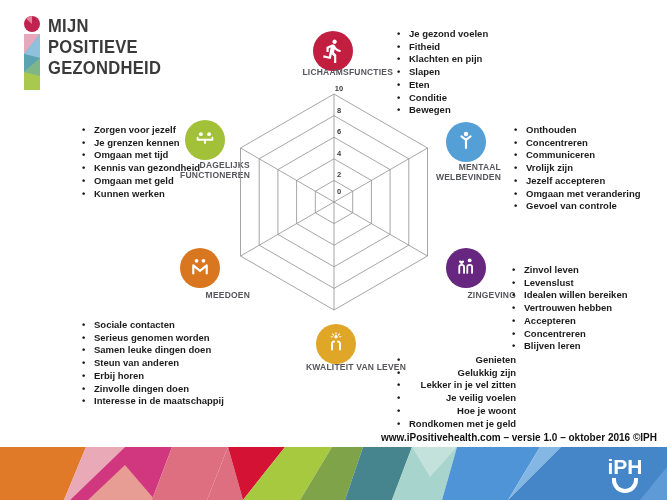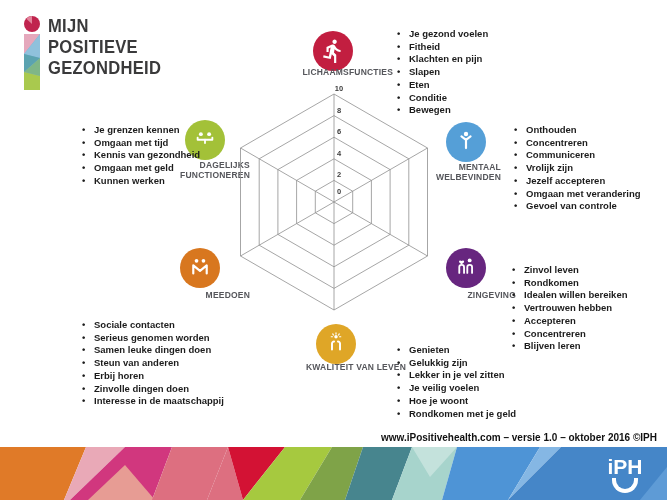--- a/index.html
+++ b/index.html
@@ -89,20 +89,21 @@
   <div class="icon-circle" style="left: 185px; top: 120px; background: rgb(163, 193, 56);">
     <svg width="26" height="26" viewBox="0 0 24 24" fill="none" stroke="#fff" stroke-width="1.7" stroke-linecap="round" stroke-linejoin="round">
       <circle cx="8.2" cy="6.6" r="1.8" fill="#fff" stroke="none"></circle>
       <circle cx="15.8" cy="6.6" r="1.8" fill="#fff" stroke="none"></circle>
       <path d="M5.2 9.8v2h13.6v-2"></path>
       <path d="M12 11.8v3"></path>
     </svg>
   </div>
   <div class="dim-label" style="left:160px;top:160px;width:90px;">DAGELIJKS FUNCTIONEREN</div>
   <ul class="bullets" style="left:68px;top:112px;">
+      <li>Zorgen voor jezelf</li>
       <li>Je grenzen kennen</li>
       <li>Omgaan met tijd</li>
       <li>Kennis van gezondheid</li>
       <li>Omgaan met geld</li>
       <li>Kunnen werken</li>
     </ul>
 
   <div class="icon-circle" style="left: 446px; top: 122px; background: rgb(85, 159, 215);">
     <svg width="26" height="26" viewBox="0 0 24 24" fill="none" stroke="#fff" stroke-width="2" stroke-linecap="round">
       <circle cx="12" cy="4.6" r="2" fill="#fff" stroke="none"></circle>
@@ -124,21 +125,21 @@
     <svg width="26" height="26" viewBox="0 0 24 24" fill="none" stroke="#fff" stroke-width="1.7" stroke-linecap="round">
       <path fill="#fff" stroke="none" d="M7.9 5.6C7 4.5 5.2 5 5.6 6.4 5.9 7.4 7.9 8.4 7.9 8.4s2-.99 2.3-2C10.6 5 8.8 4.5 7.9 5.6Z"></path>
       <circle cx="15.4" cy="5" r="1.8" fill="#fff" stroke="none"></circle>
       <path d="M5.8 16.5v-5.2a2.2 2.2 0 0 1 4.4 0V16.5"></path>
       <path d="M13.2 16.5v-5.2a2.2 2.2 0 0 1 4.4 0V16.5"></path>
     </svg>
   </div>
   <div class="dim-label" style="left:416px;top:290px;width:100px;">ZINGEVING</div>
   <ul class="bullets" style="left:498px;top:252px;">
       <li>Zinvol leven</li>
-      <li>Rondkomen</li>
+      <li>Levenslust</li>
       <li>Idealen willen bereiken</li>
       <li>Vertrouwen hebben</li>
       <li>Accepteren</li>
       <li>Concentreren</li>
       <li>Blijven leren</li>
     </ul>
 
   <div class="icon-circle" style="left: 180px; top: 248px; background: rgb(216, 119, 31);">
     <svg width="26" height="26" viewBox="0 0 24 24" fill="none" stroke="#fff" stroke-width="2" stroke-linecap="round" stroke-linejoin="round">
       <circle cx="8.8" cy="5.4" r="1.7" fill="#fff" stroke="none"></circle>
@@ -158,21 +159,21 @@
     </ul>
 
   <div class="icon-circle" style="left: 316px; top: 324px; background: rgb(223, 166, 39);">
     <svg width="26" height="26" viewBox="0 0 24 24" fill="none" stroke="#fff" stroke-width="1.8" stroke-linecap="round">
       <circle cx="12" cy="5.3" r="1.6" fill="#fff" stroke="none"></circle>
       <path stroke-width="1.1" d="M12 1.7v1.1M9 2.7l.6 1M15 2.7l-.6 1M7.6 5.3h1.1M15.3 5.3h1.1"></path>
       <path d="M8.3 17v-5.4a1.9 1.9 0 0 1 1.9-1.9M15.7 17v-5.4a1.9 1.9 0 0 0-1.9-1.9"></path>
     </svg>
   </div>
   <div class="dim-label" style="left:266px;top:362px;width:140px;">KWALITEIT VAN LEVEN</div>
-  <ul class="bullets" style="left:383px;top:332px;">
+  <ul class="bullets" style="left:383px;top:342px;text-align:right;">
       <li>Genieten</li>
       <li>Gelukkig zijn</li>
       <li>Lekker in je vel zitten</li>
       <li>Je veilig voelen</li>
       <li>Hoe je woont</li>
       <li>Rondkomen met je geld</li>
     </ul>
 
   <svg id="radar" width="230" height="235" viewBox="0 0 230 235">
       <polygon points="115.0,95.4 133.7,106.2 133.7,127.8 115.0,138.6 96.3,127.8 96.3,106.2" fill="none" stroke="#8f8f8f" stroke-width="0.8"></polygon>

